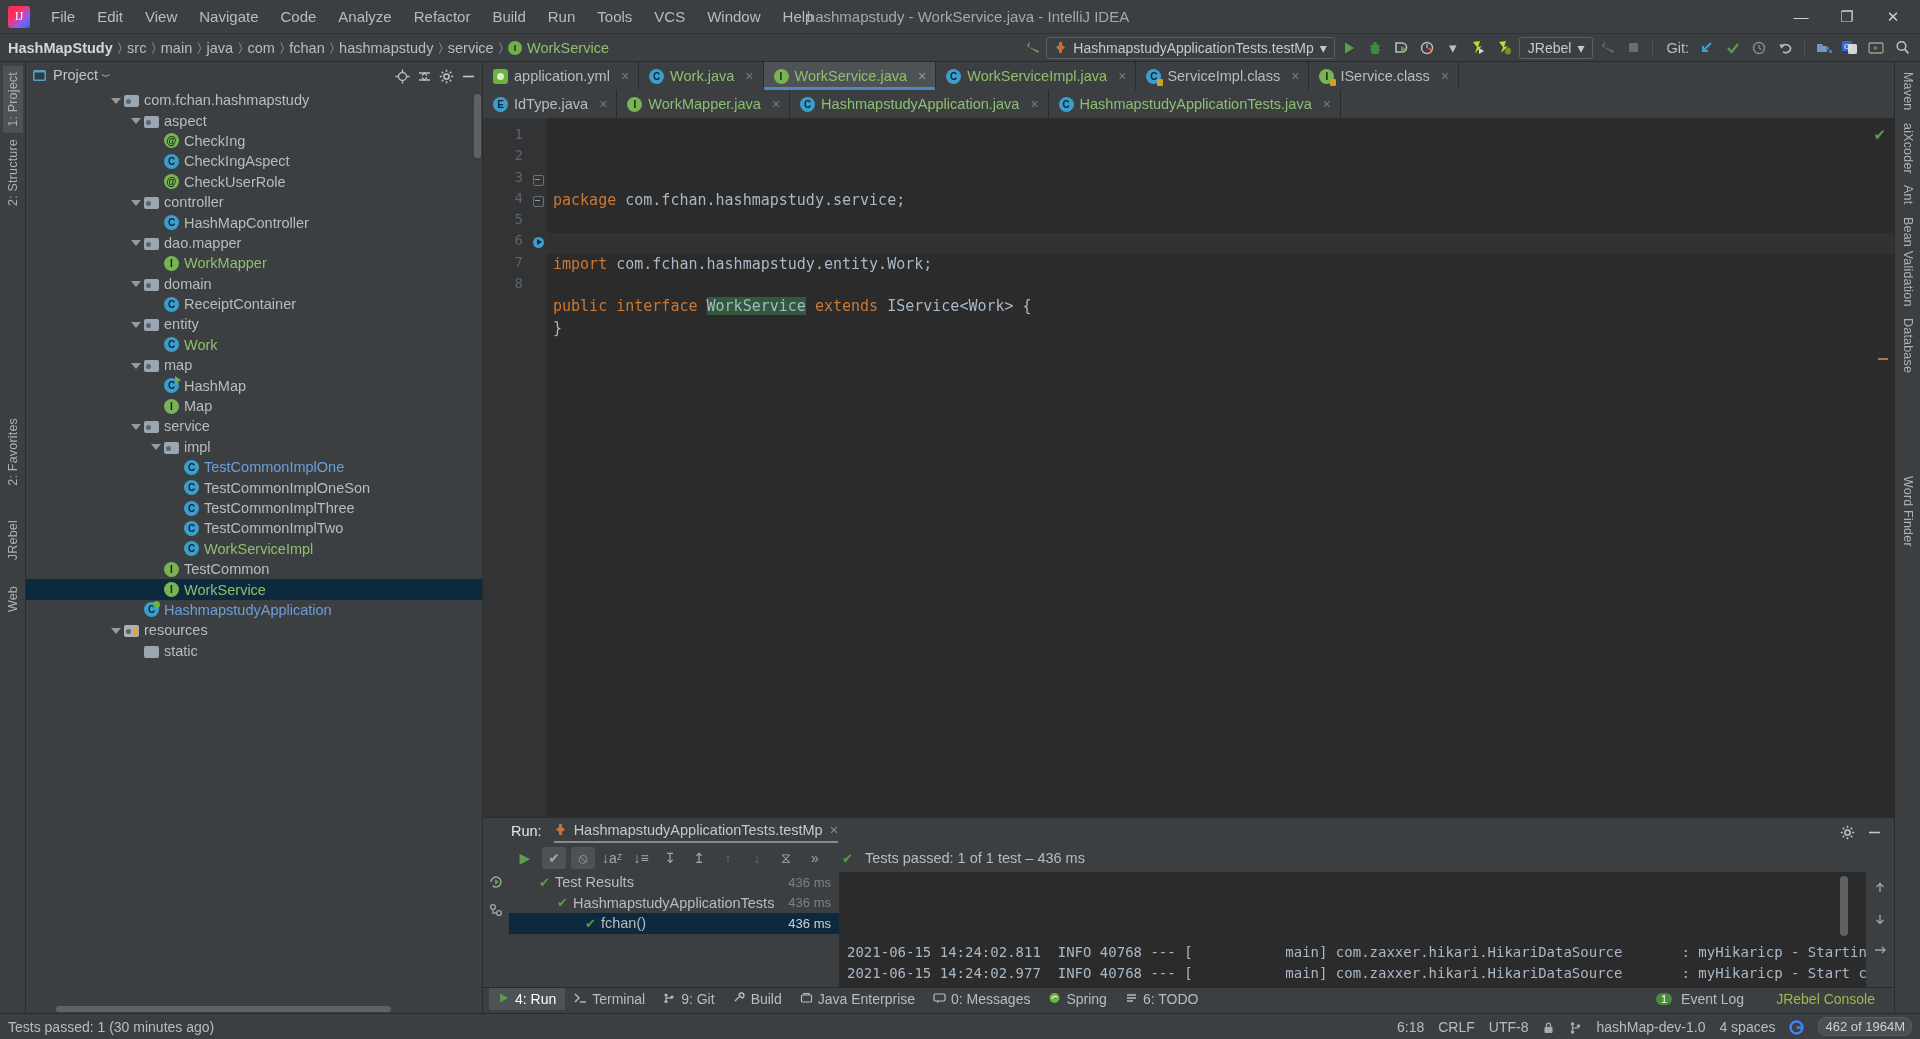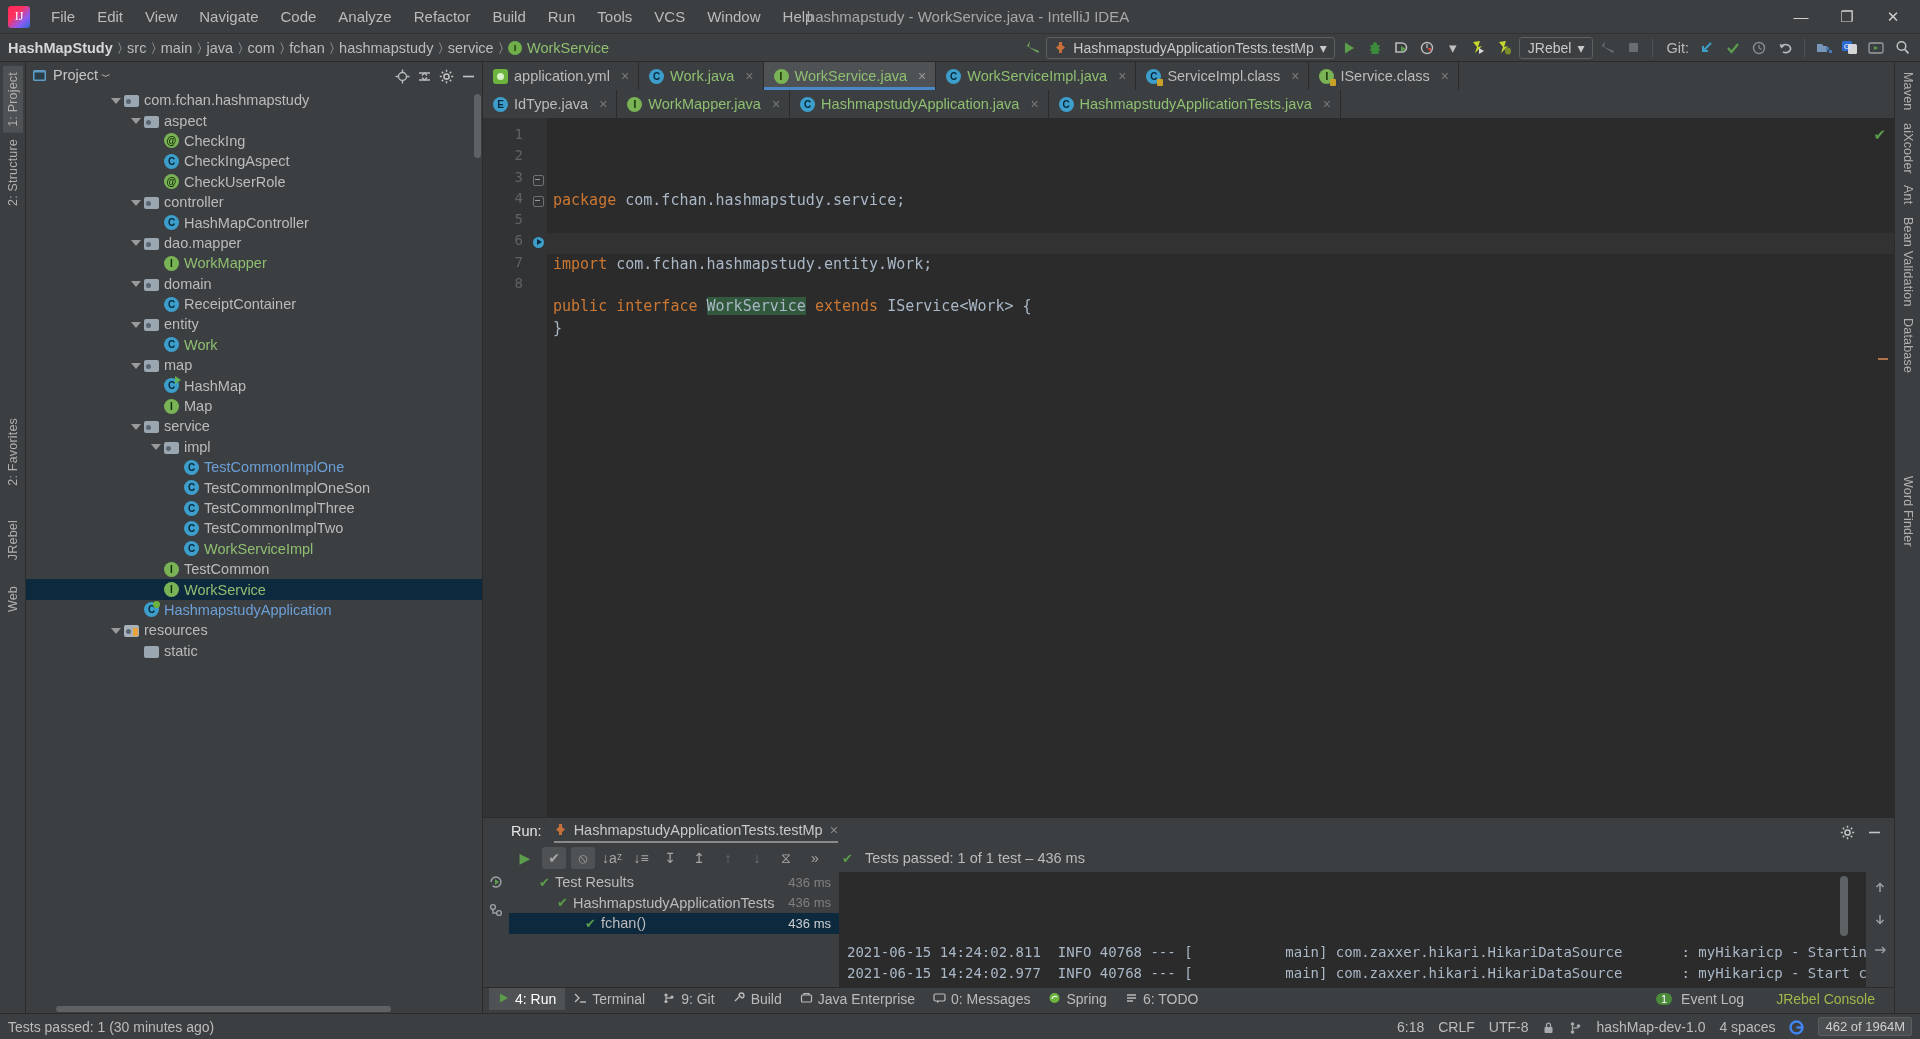--- a/index.html
+++ b/index.html
@@ -210,21 +210,21 @@
   .btab.sel { background:#4e5254; color:#fff; }
   .bottombar .right { margin-left:auto; display:flex; align-items:center; gap:14px; padding-right:10px;}
 
   
   .statusbar {
     height:26px; background:#3c3f41; display:flex; align-items:center; flex:none;
     font-size:14px; color:#bbbbbb; padding-left:8px; border-top:1px solid #2b2b2b;
   }
   .statusbar .right { margin-left:auto; display:flex; align-items:center; gap:14px; padding-right:8px;}
   .membar {
-    border:1px solid #5a5d5e; background:#4b4e50; padding:1px 6px; font-size:13px; color:#cfcfcf; border-radius:2px;
+    border:1px solid #5a5d5e; background:#4b4e50; padding:1px 6px; font-size:13px; color:#cfcfcf; border-radius:8px;
   }
   .ic-svg { display:inline-block; vertical-align:middle; }
 </style>
 </head>
 <body>
 
 <div class="app">
 
   <div class="titlebar">
     <div class="ij-logo">IJ</div>

